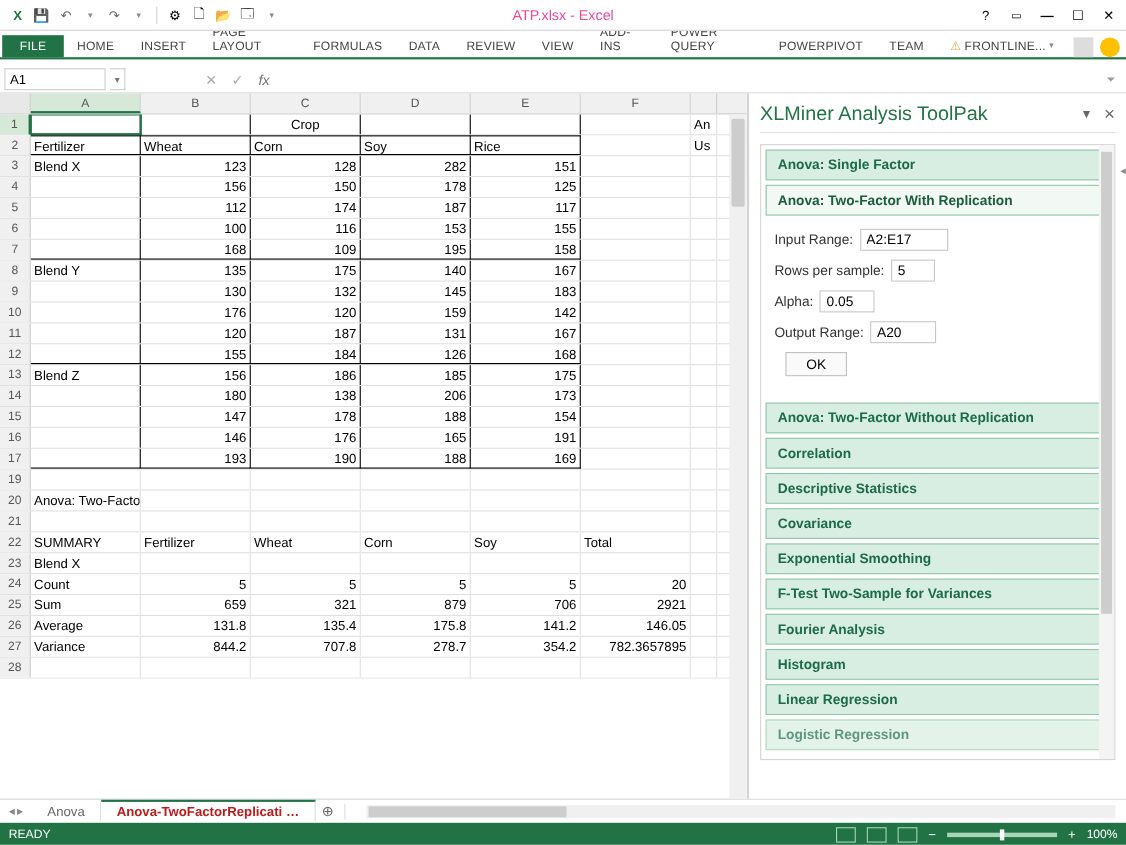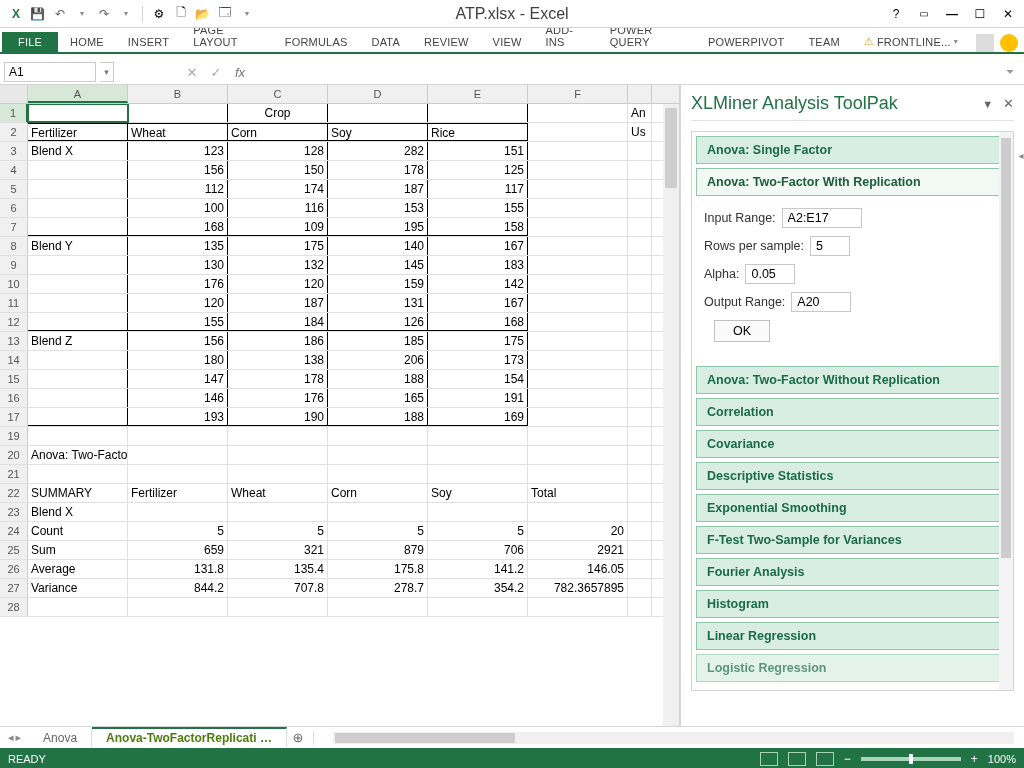--- a/index.html
+++ b/index.html
@@ -3,21 +3,21 @@
 <meta charset="utf-8">
 <style>
 * { box-sizing: border-box; margin: 0; padding: 0; font-family: "Segoe UI", Tahoma, sans-serif; }
 html, body { width: 1024px; height: 768px; overflow: hidden; background: #fff; }
 
 
 .title-bar { height: 28px; background: #fff; border-bottom: 1px solid #d4d4d4; display: flex; align-items: center; position: relative; }
 .qat { display: flex; gap: 2px; padding-left: 6px; align-items: center; }
 .qat-btn { width: 20px; height: 20px; display: flex; align-items: center; justify-content: center; font-size: 12px; cursor: pointer; }
 .qat-sep { width: 1px; height: 16px; background: #d4d4d4; margin: 0 4px; }
-.title-text { position: absolute; left: 50%; transform: translateX(-50%); font-size: 16px; color: #404040; }
+.title-text { position: absolute; left: 50%; transform: translateX(-50%); font-size: 13px; color: #ec4899; }
 .win-controls { margin-left: auto; display: flex; align-items: center; gap: 4px; padding-right: 4px; }
 .win-btn { width: 24px; height: 20px; display: flex; align-items: center; justify-content: center; font-size: 12px; cursor: pointer; }
 
 
 .ribbon-tabs { height: 24px; background: #fff; display: flex; align-items: flex-end; padding-left: 2px; }
 .rtab { padding: 4px 12px; font-size: 11px; color: #444; cursor: pointer; text-transform: uppercase; letter-spacing: 0.2px; }
 .rtab.file { background: #217346; color: #fff; padding: 4px 16px; }
 .rtab.frontline { display:flex; align-items:center; gap:3px; }
 .ribbon-spacer { flex:1; }
 .ribbon-right { display:flex; align-items:center; padding-right:6px; }
@@ -75,21 +75,21 @@
 .tool-form .ok-btn { padding:3px 18px; border:1px solid #c0c0c0; background:#fafafa; font-size:12.5px; cursor:pointer; margin-left:10px;}
 .tp-vsb { position:absolute; right:0; top:0; bottom:0; width:14px; background:#f4f4f4; }
 .tp-vsb-thumb { position:absolute; left:2px; right:2px; top:6px; height:420px; background:#cdcdcd; }
 .tp-nav-right { position:absolute; right:-0px; top:8px; width:10px; height:24px; display:flex; align-items:center; justify-content:center; color:#888; font-size:10px; }
 
 
 .sheet-bar { height:22px; border-top:1px solid #d4d4d4; display:flex; align-items:center; background:#fff; }
 .sheet-nav { display:flex; gap:2px; padding:0 8px; color:#888; }
 .sheet-nav span { font-size:11px; cursor:pointer; }
 .sheet-tab { padding:2px 14px; font-size:12px; border-right:1px solid #ddd; cursor:pointer; }
-.sheet-tab.active { background:#fff; border-top:2px solid #217346; color:#4d7c0f; font-weight:600; margin-top:-1px;}
+.sheet-tab.active { background:#fff; border-top:2px solid #217346; color:#b91c1c; font-weight:600; margin-top:-1px;}
 .sheet-tab.inactive { color:#666; }
 .add-sheet { width:22px; text-align:center; color:#666; cursor:pointer; font-size:13px;}
 .sheet-hscroll { flex:1; margin:0 10px; height:12px; background:#f0f0f0; position:relative; }
 .sheet-hscroll-thumb { position:absolute; left:2px; top:1px; bottom:1px; width:180px; background:#cdcdcd;}
 
 
 .status-bar { height:22px; background:#217346; color:#fff; display:flex; align-items:center; font-size:11px; padding:0 8px; }
 .status-left { }
 .status-right { margin-left:auto; display:flex; align-items:center; gap:10px;}
 .view-btn { width:18px; height:14px; border:1px solid #a8d4b8; display:inline-block;}
@@ -480,22 +480,22 @@
             <label>Output Range:</label>
             <input style="width: 60px;" value="A20">
           </div>
           <div class="frow">
             <button class="ok-btn">OK</button>
           </div>
         </div>
         <div id="tools-bottom">
             <div class="tool-item ">Anova: Two-Factor Without Replication</div>
             <div class="tool-item">Correlation</div>
+            <div class="tool-item">Descriptive Statistics</div>
             <div class="tool-item ">Covariance</div>
-            <div class="tool-item">Descriptive Statistics</div>
             <div class="tool-item ">Exponential Smoothing</div>
             <div class="tool-item">F-Test Two-Sample for Variances</div>
             <div class="tool-item ">Fourier Analysis</div>
             <div class="tool-item">Histogram</div>
             <div class="tool-item ">Linear Regression</div>
             <div class="tool-item" style="opacity: 0.7;">Logistic Regression</div>
           </div>
       </div>
       <div class="tp-vsb">
           <div class="tp-vsb-thumb"></div>

